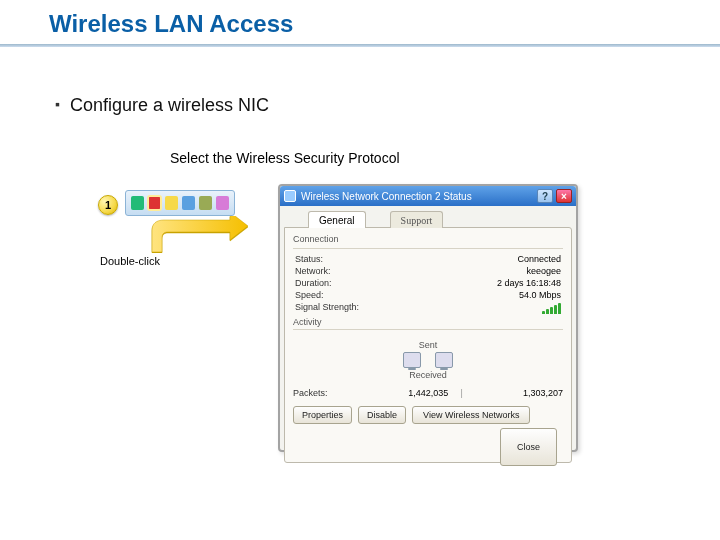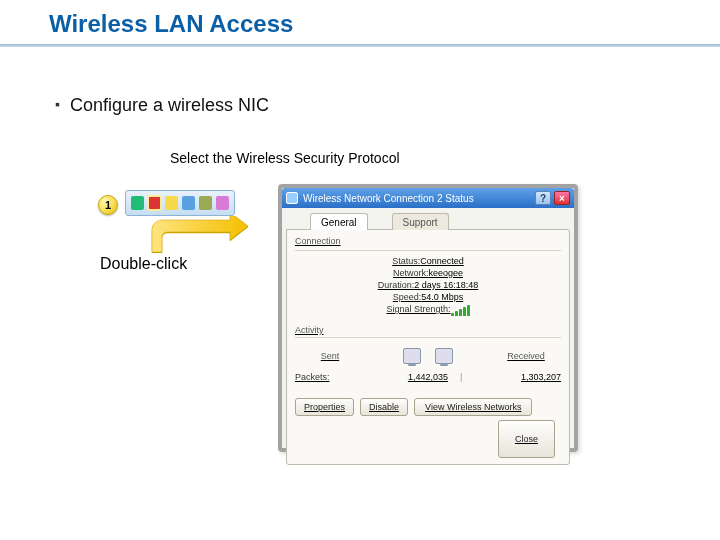--- a/index.html
+++ b/index.html
@@ -83,39 +83,39 @@
   .tray .ticon.a   { background:#2b7; }
   .tray .ticon.b   { background:#f6d94a; }
   .tray .ticon.c   { background:#5aa0e0; }
   .tray .ticon.d   { background:#9a5; }
   .tray .ticon.e   { background:#d77bd7; }
 
   
   .dclabel {
     position:absolute;
     left: 100px; top: 255px;
-    font-size: 16px;
+    font-size: 11px;
     color:#000;
   }
   
   .arrow-wrap {
     position:absolute;
     left:150px; top:216px;
     width: 100px; height: 36px;
     filter: drop-shadow(0 1px 0 #c7a300);
   }
   .arrow-wrap svg { width:100%; height:100%; }
 
   
   .win {
     position:absolute;
     left: 278px; top: 184px;
     width: 300px; height: 268px;
     background: #f3f3ef;
-    border:4px solid #a3a3a3;
+    border:2px solid #a3a3a3;
     border-radius: 4px;
     box-shadow: 2px 2px 4px rgba(0,0,0,.15);
     font-size: 10px;
     color:#000;
   }
   .win .titlebar {
     height: 20px;
     background: linear-gradient(to bottom,#5fa2e8,#2a6fc7);
     border-radius: 3px 3px 0 0;
     color:#fff;
@@ -147,65 +147,64 @@
     font-size:10px;
     border:1px solid #bdb9ac;
     border-bottom:none;
     background:#f3f3ef;
     border-radius:3px 3px 0 0;
     position:relative;
     top:1px;
     margin-left:24px;
   }
   .tab.active { background:#fff; z-index:2;}
-  .tab.inactive { background:#eceade; color:#555;}
+  .tab.inactive { background:#eceade; color:#555;font-family:Liberation Serif, serif;}
 
   .panel {
     margin:0 4px 4px 4px;
     border:1px solid #bdb9ac;
     background:#faf9f5;
     height: 236px;
     padding:6px 8px 6px 8px;
     border-radius:0 3px 3px 3px;
     display:flex;
     flex-direction:column;
-    text-decoration:underline;
   }
 
   .group-title { color:#555; font-size:9px; margin-bottom:2px;}
   .hr { border:none; border-top:1px solid #d7d3c6; margin:2px 0 4px; }
 
-  .kv { display:flex; justify-content:center; font-size:9px; padding:1px 2px;}
+  .kv { display:flex; justify-content:space-between; font-size:9px; padding:1px 2px;}
   .kv .k { color:#333; }
   .kv .v { color:#000; }
 
   .sigbars {
     display:inline-flex; gap:1px; align-items:flex-end; height:12px;
   }
   .sigbars span {
     width:3px; background:#3a3; display:inline-block; border-radius:1px 1px 0 0;
   }
   .sigbars span:nth-child(1){height:3px}
   .sigbars span:nth-child(2){height:5px}
   .sigbars span:nth-child(3){height:7px}
   .sigbars span:nth-child(4){height:9px}
   .sigbars span:nth-child(5){height:11px}
 
   .activity {
-    margin-top:6px;
   }
   .act-row {
     display:flex;
     align-items:center;
-    justify-content:space-between;
+    justify-content:flex-start;
     gap:2px;
     font-size:9px;
     color:#555;
     padding:6px 0 2px;
     position:relative;
+    flex-direction:column;
   }
   .act-row .lab { width:70px; text-align:center; }
   .act-row .pcicons {
     display:flex; gap:14px; align-items:center;
   }
   .pc {
     width:18px;height:16px;background:#dde;border:1px solid #89a;border-radius:2px;position:relative;
   }
   .pc::after{content:"";position:absolute;left:4px;right:4px;bottom:-3px;height:2px;background:#89a;border-radius:1px;}
 

